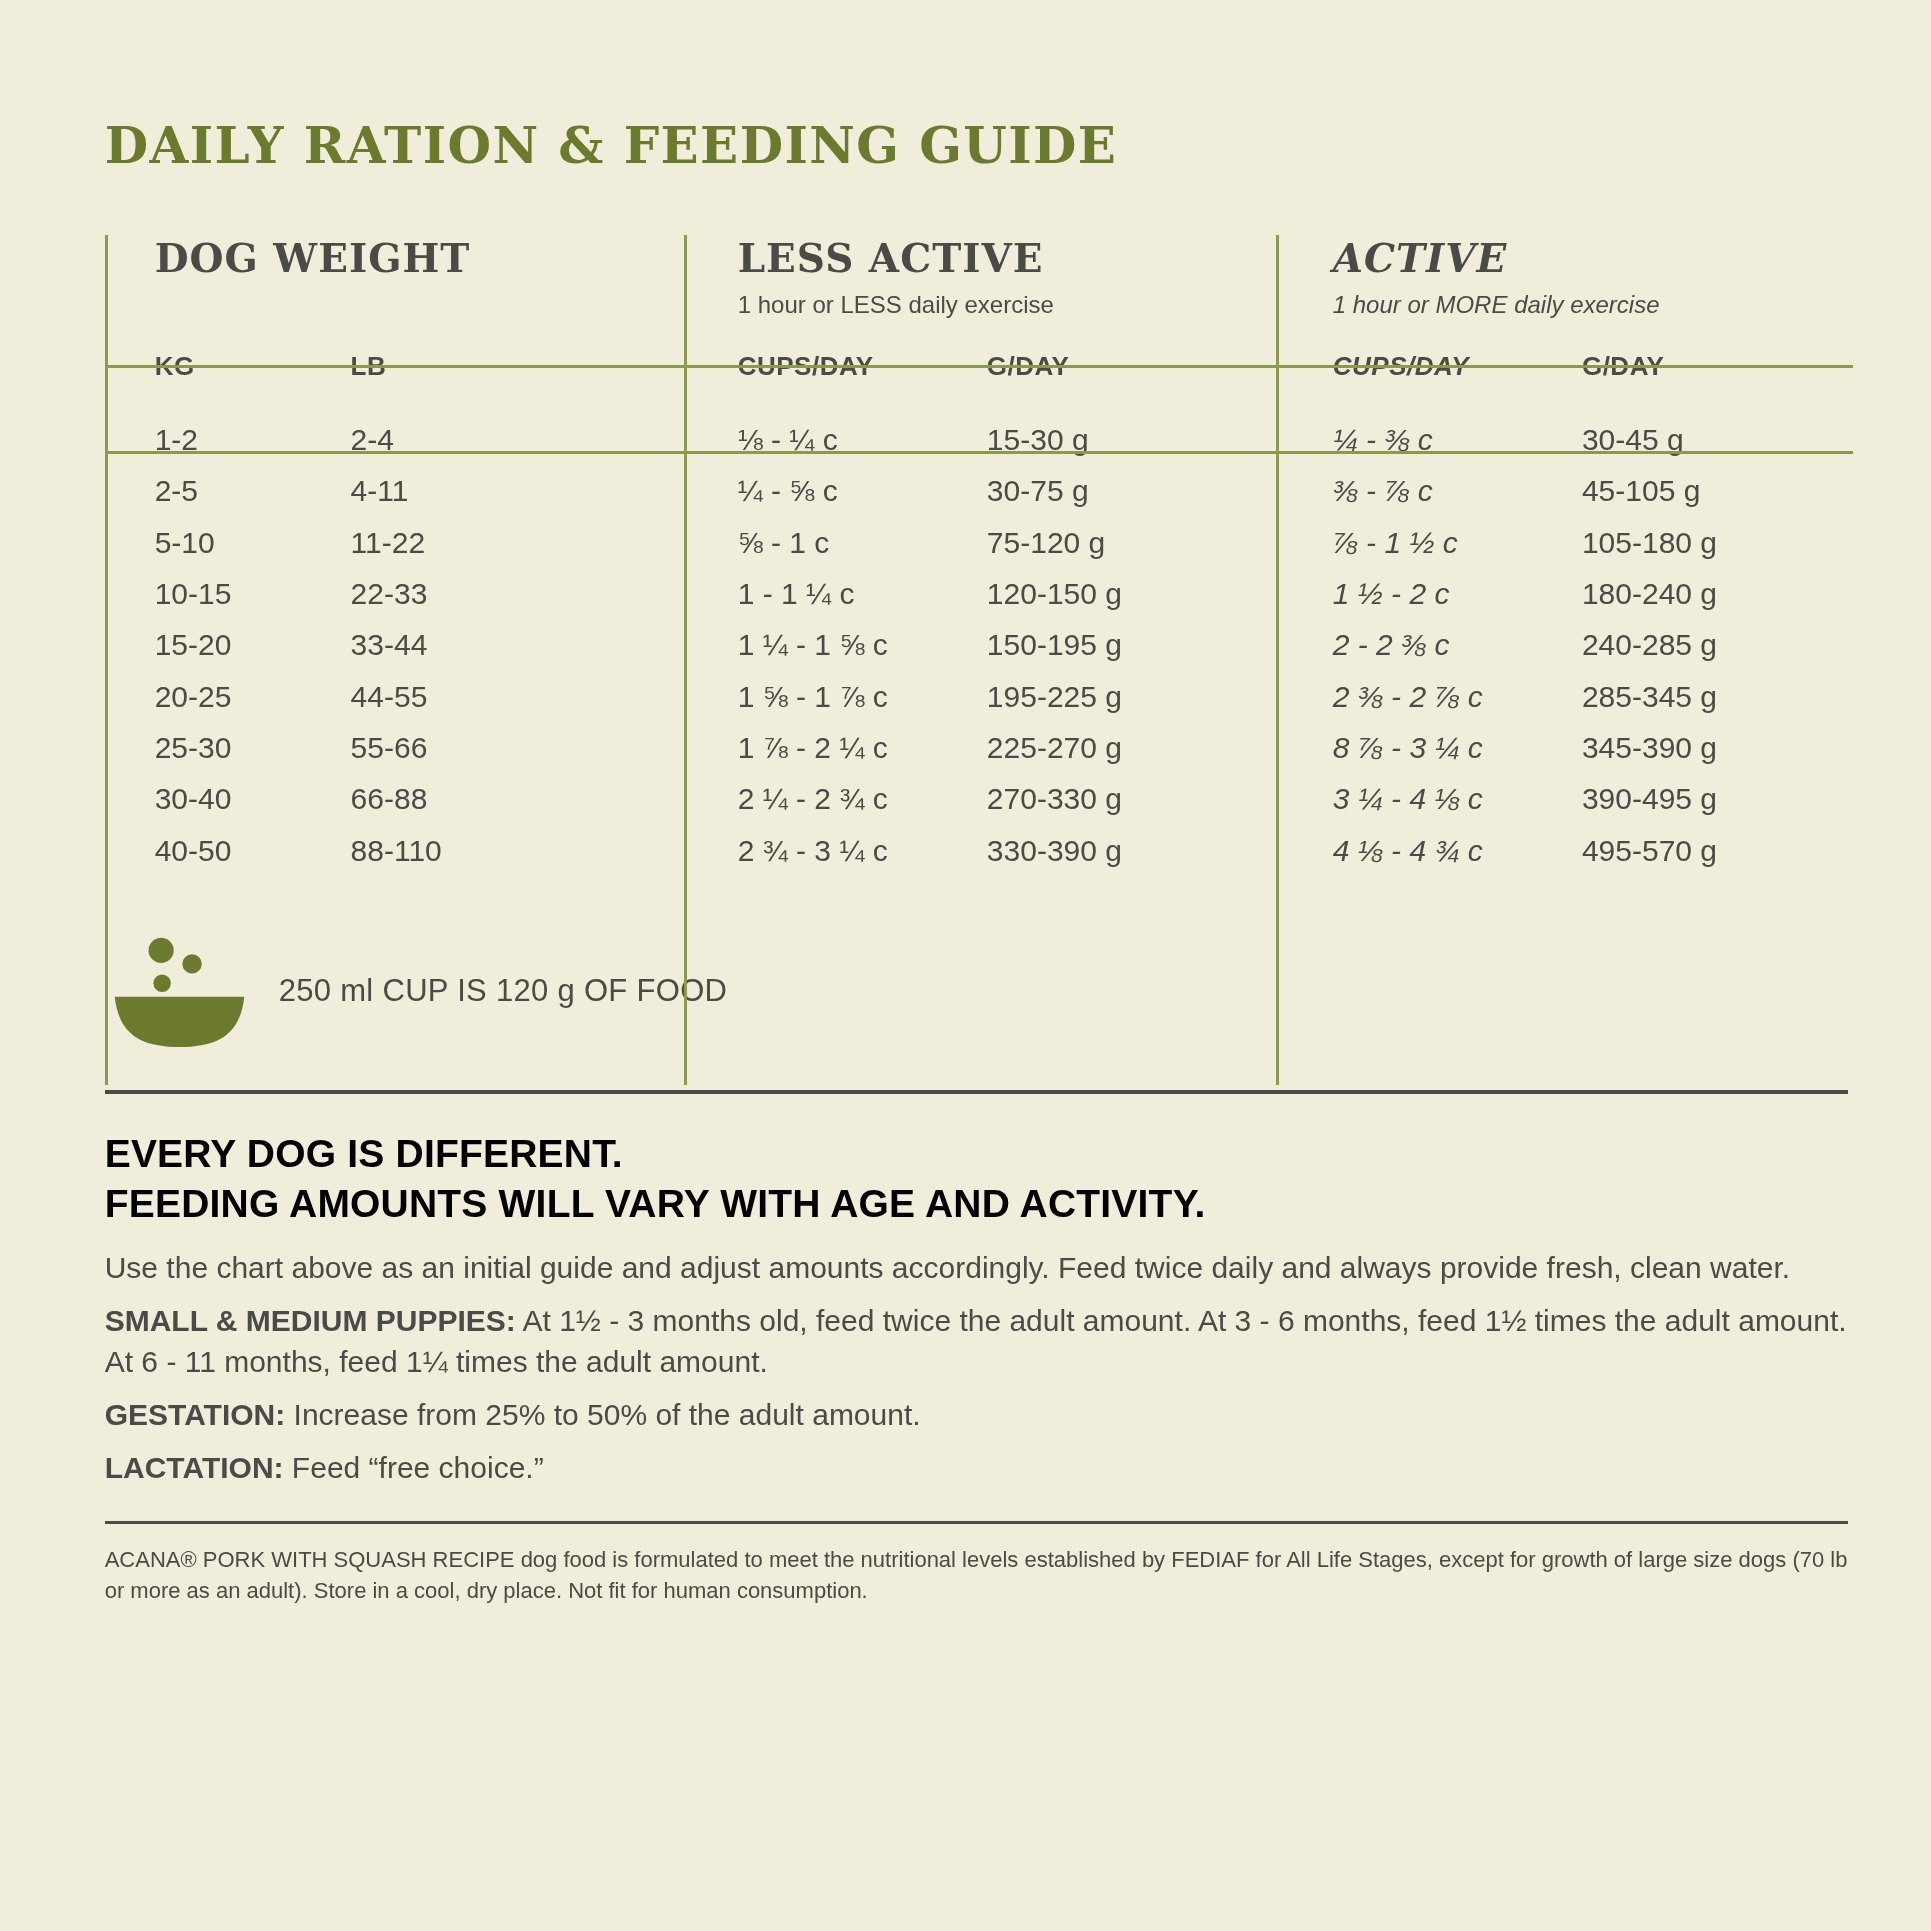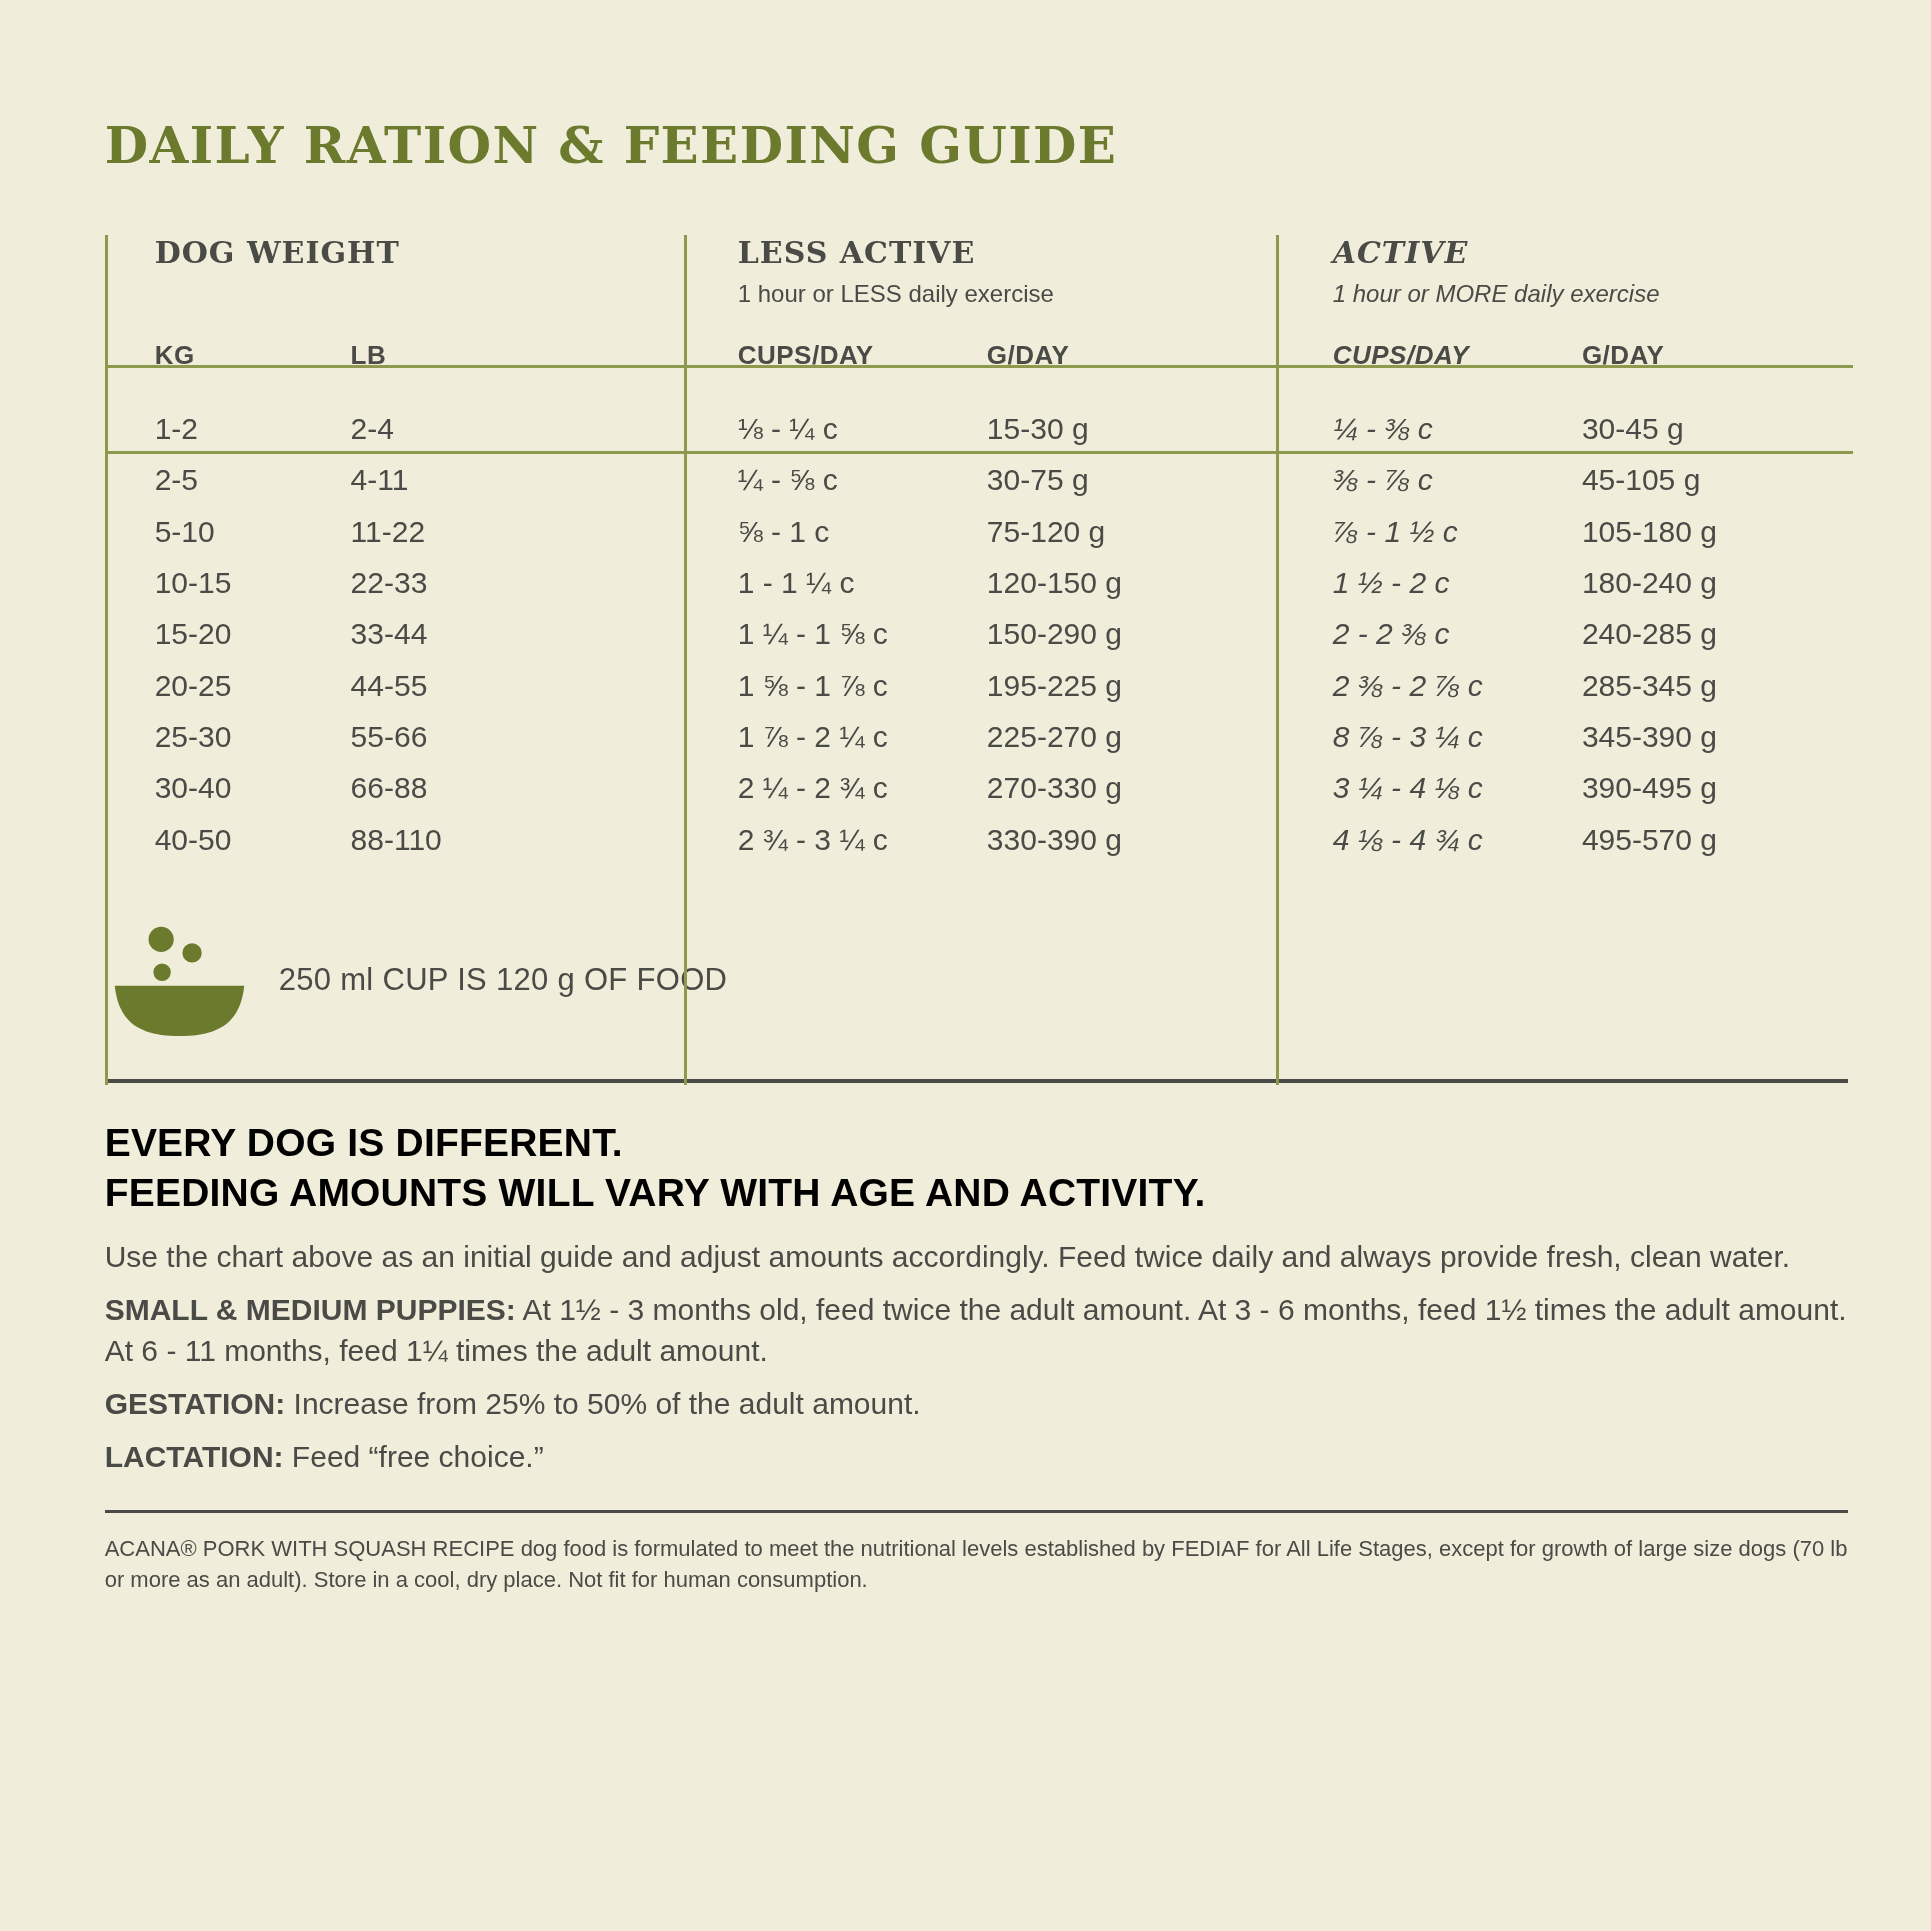--- a/index.html
+++ b/index.html
@@ -45,21 +45,21 @@
     table-layout: fixed;
   }
   table.ration td, table.ration th {
     padding: 0;
     vertical-align: top;
     text-align: left;
   }
   .colgroup-head {
     font-family: "DejaVu Serif", serif;
     font-weight: bold;
-    font-size: 30px;
+    font-size: 39px;
     letter-spacing: 1px;
     color: #4a4a47;
     text-transform: uppercase;
     padding-bottom: 9.7px !important;
   }
   .colgroup-sub {
     font-size: 24px;
     color: #4a4a47;
     padding-bottom: 17.4px !important;
     font-weight: normal;
@@ -238,21 +238,21 @@
           <td class="cell pad-lb">22-33</td>
           <td class="cell pad-c1 frac">1 - 1 ¼ c</td>
           <td class="cell pad-g1">120-150 g</td>
           <td class="cell pad-c2 frac">1 ½ - 2 c</td>
           <td class="cell pad-g2">180-240 g</td>
         </tr>
         <tr>
           <td class="cell pad-kg">15-20</td>
           <td class="cell pad-lb">33-44</td>
           <td class="cell pad-c1 frac">1 ¼ - 1 ⅝ c</td>
-          <td class="cell pad-g1">150-290 g</td>
+          <td class="cell pad-g1">150-195 g</td>
           <td class="cell pad-c2 frac">2 - 2 ⅜ c</td>
           <td class="cell pad-g2">240-285 g</td>
         </tr>
         <tr>
           <td class="cell pad-kg">20-25</td>
           <td class="cell pad-lb">44-55</td>
           <td class="cell pad-c1 frac">1 ⅝ - 1 ⅞ c</td>
           <td class="cell pad-g1">195-225 g</td>
           <td class="cell pad-c2 frac">2 ⅜ - 2 ⅞ c</td>
           <td class="cell pad-g2">285-345 g</td>

